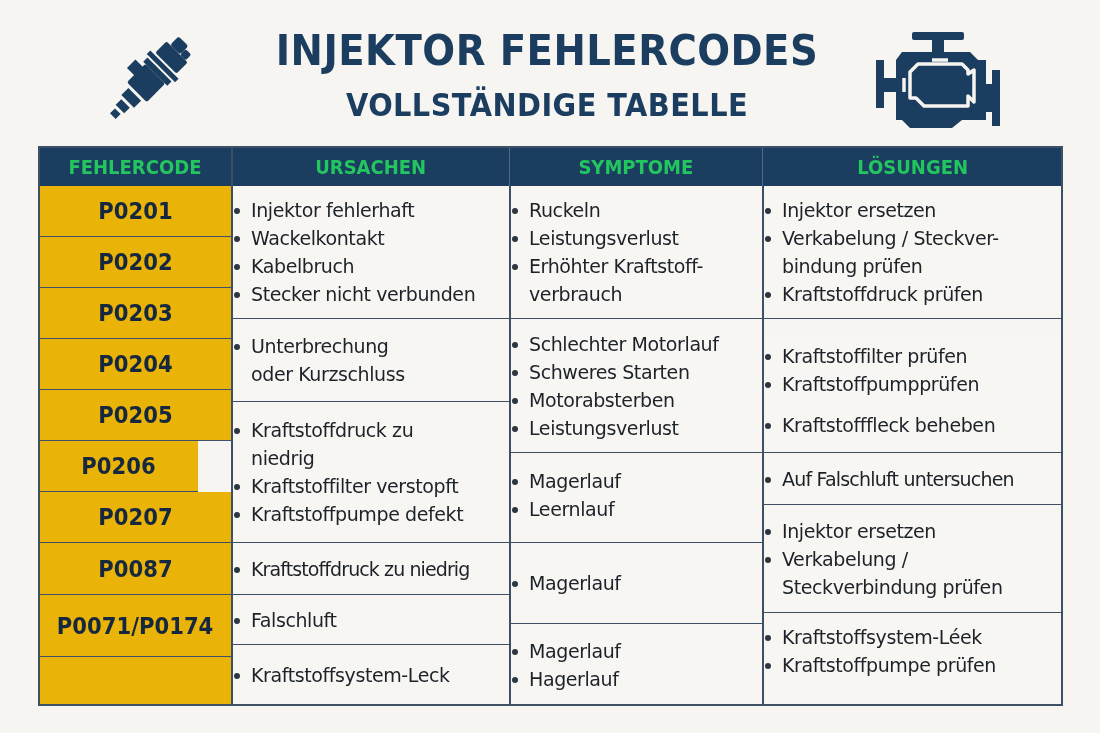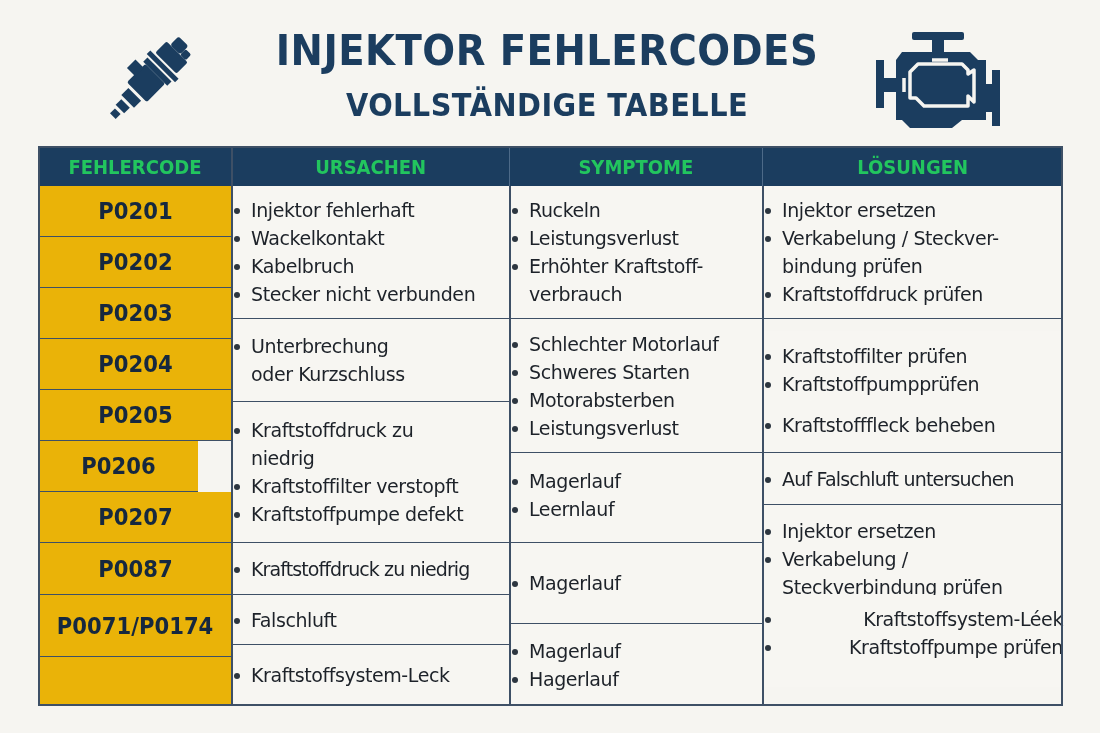--- a/index.html
+++ b/index.html
@@ -261,21 +261,21 @@
         <li style="letter-spacing:-0.8px;">Auf Falschluft untersuchen</li>
       </ul>
     </div>
     <div class="cell" style="top:319px;height:108px;width:299px;">
       <ul class="bullets">
         <li>Injektor ersetzen</li>
         <li>Verkabelung /</li>
         <li class="cont">Steckverbindung prüfen</li>
       </ul>
     </div>
-    <div class="cell last" style="top:409px;height:92px;width:299px;justify-content:flex-start;padding-top:10px;text-align:right;">
+    <div class="cell last" style="top:427px;height:92px;width:299px;justify-content:flex-start;padding-top:10px;">
       <ul class="bullets">
         <li>Kraftstoffsystem-Léek</li>
         <li>Kraftstoffpumpe prüfen</li>
       </ul>
     </div>
   </div>
 
   <div class="vline" style="left:193px;"></div>
   <div class="vline" style="left:471px;top:40px;height:520px;"></div>
   <div class="vline" style="left:724px;top:40px;height:520px;"></div>

